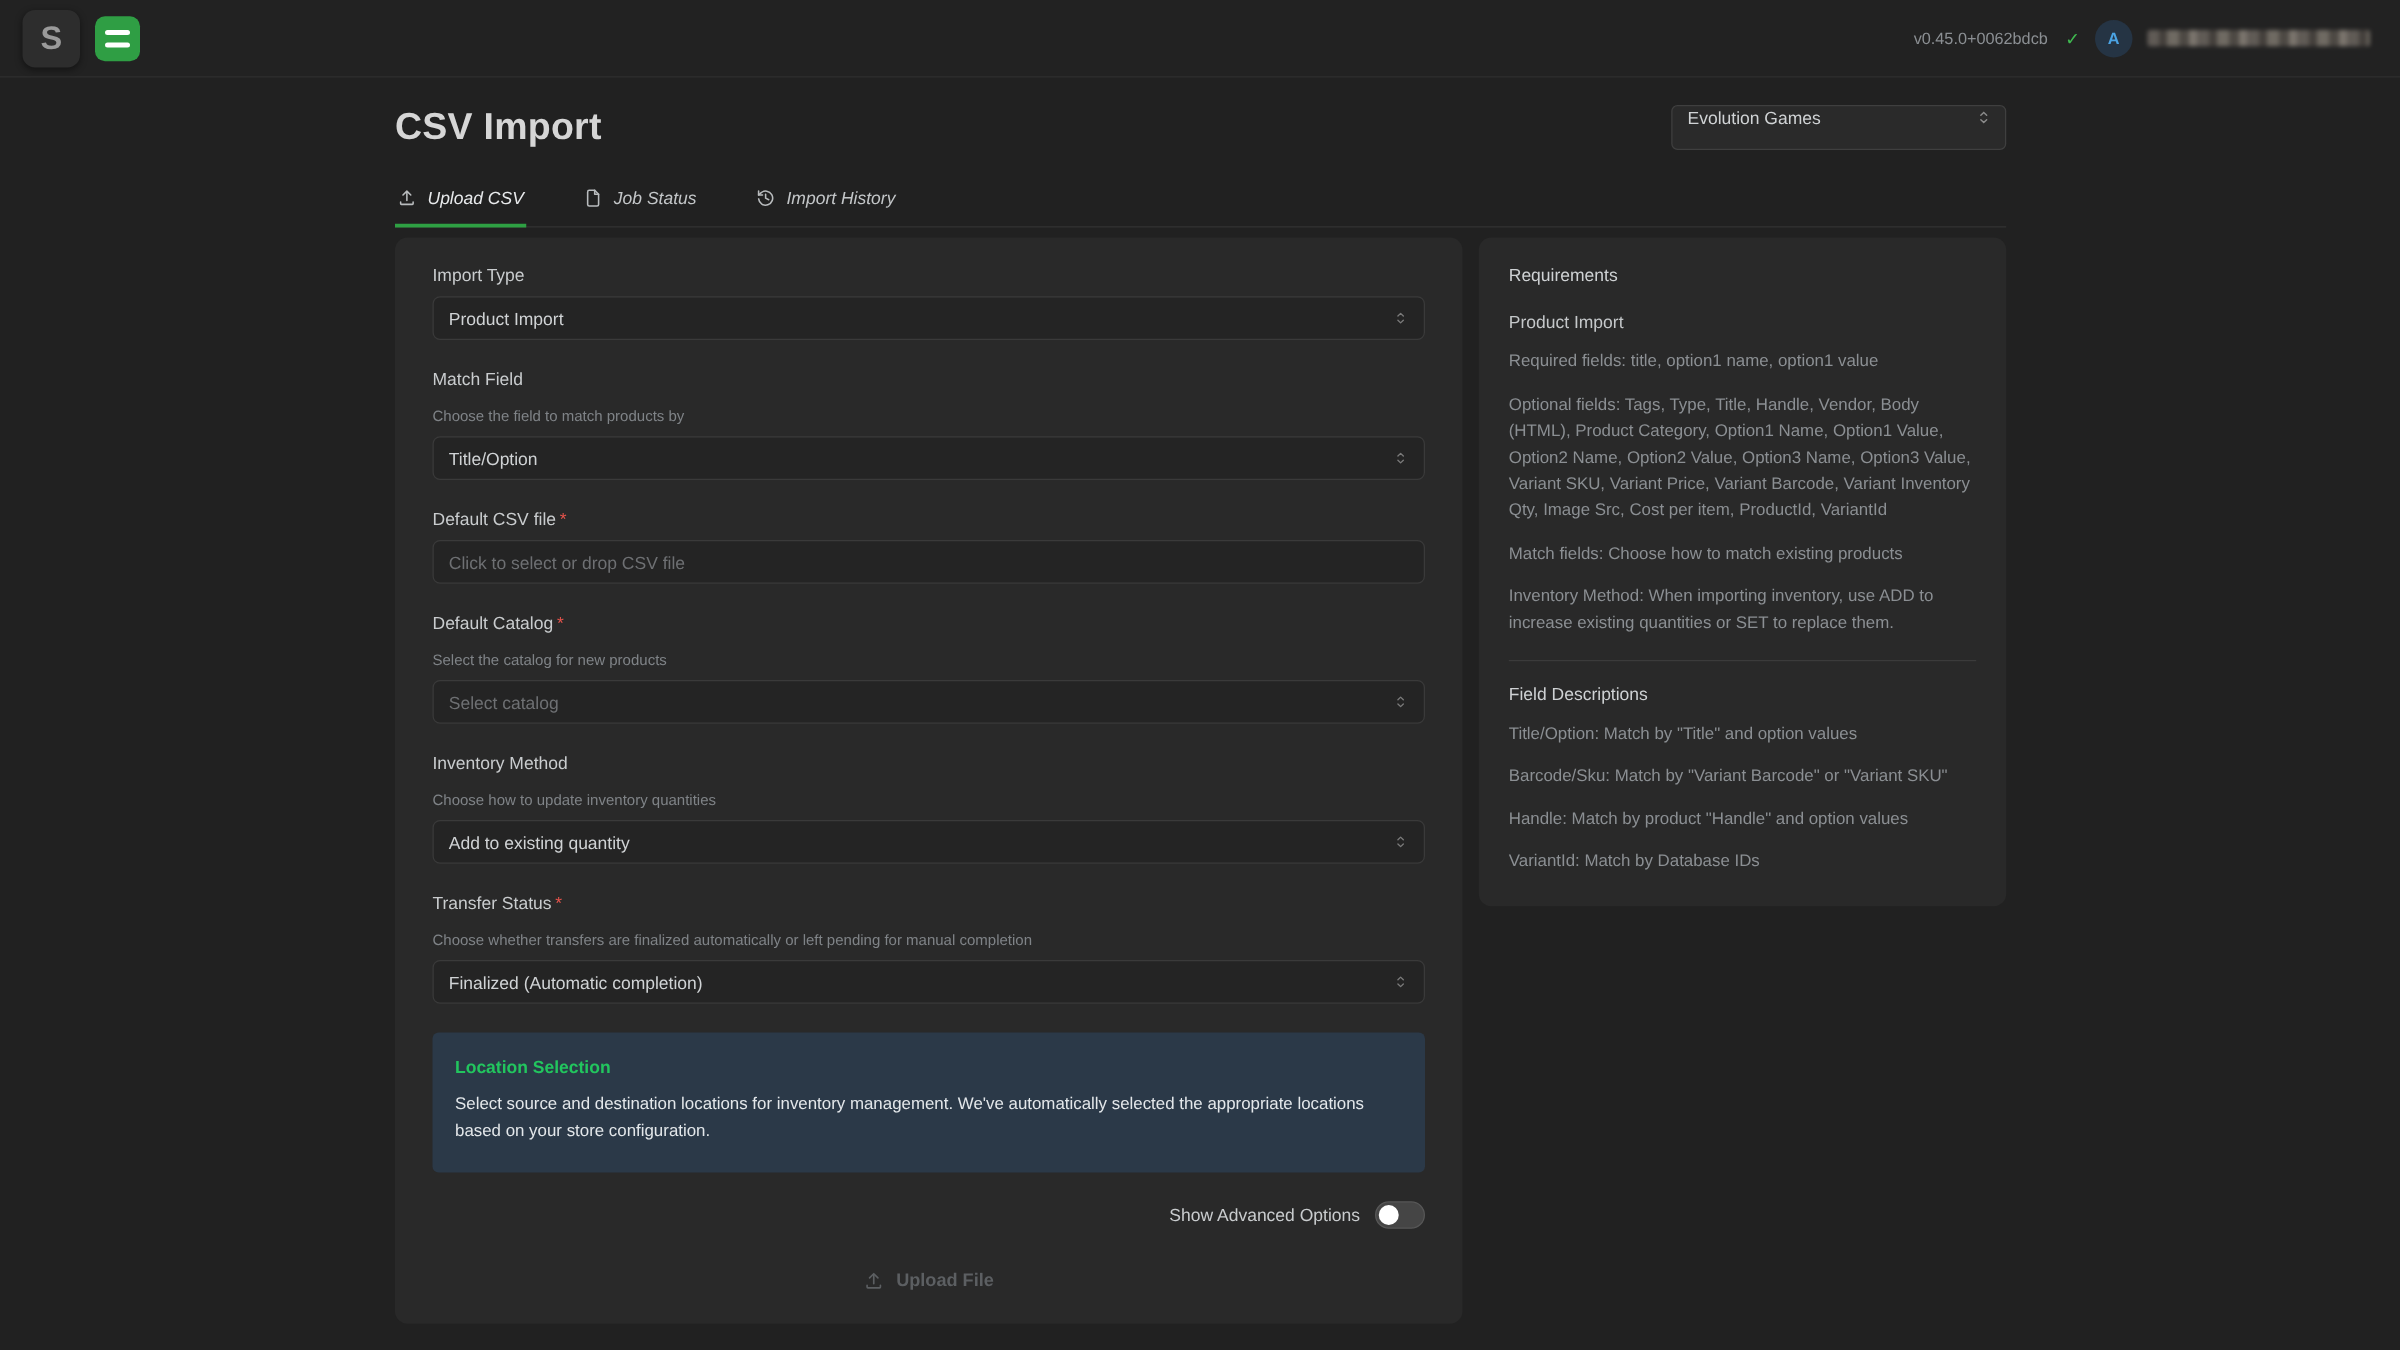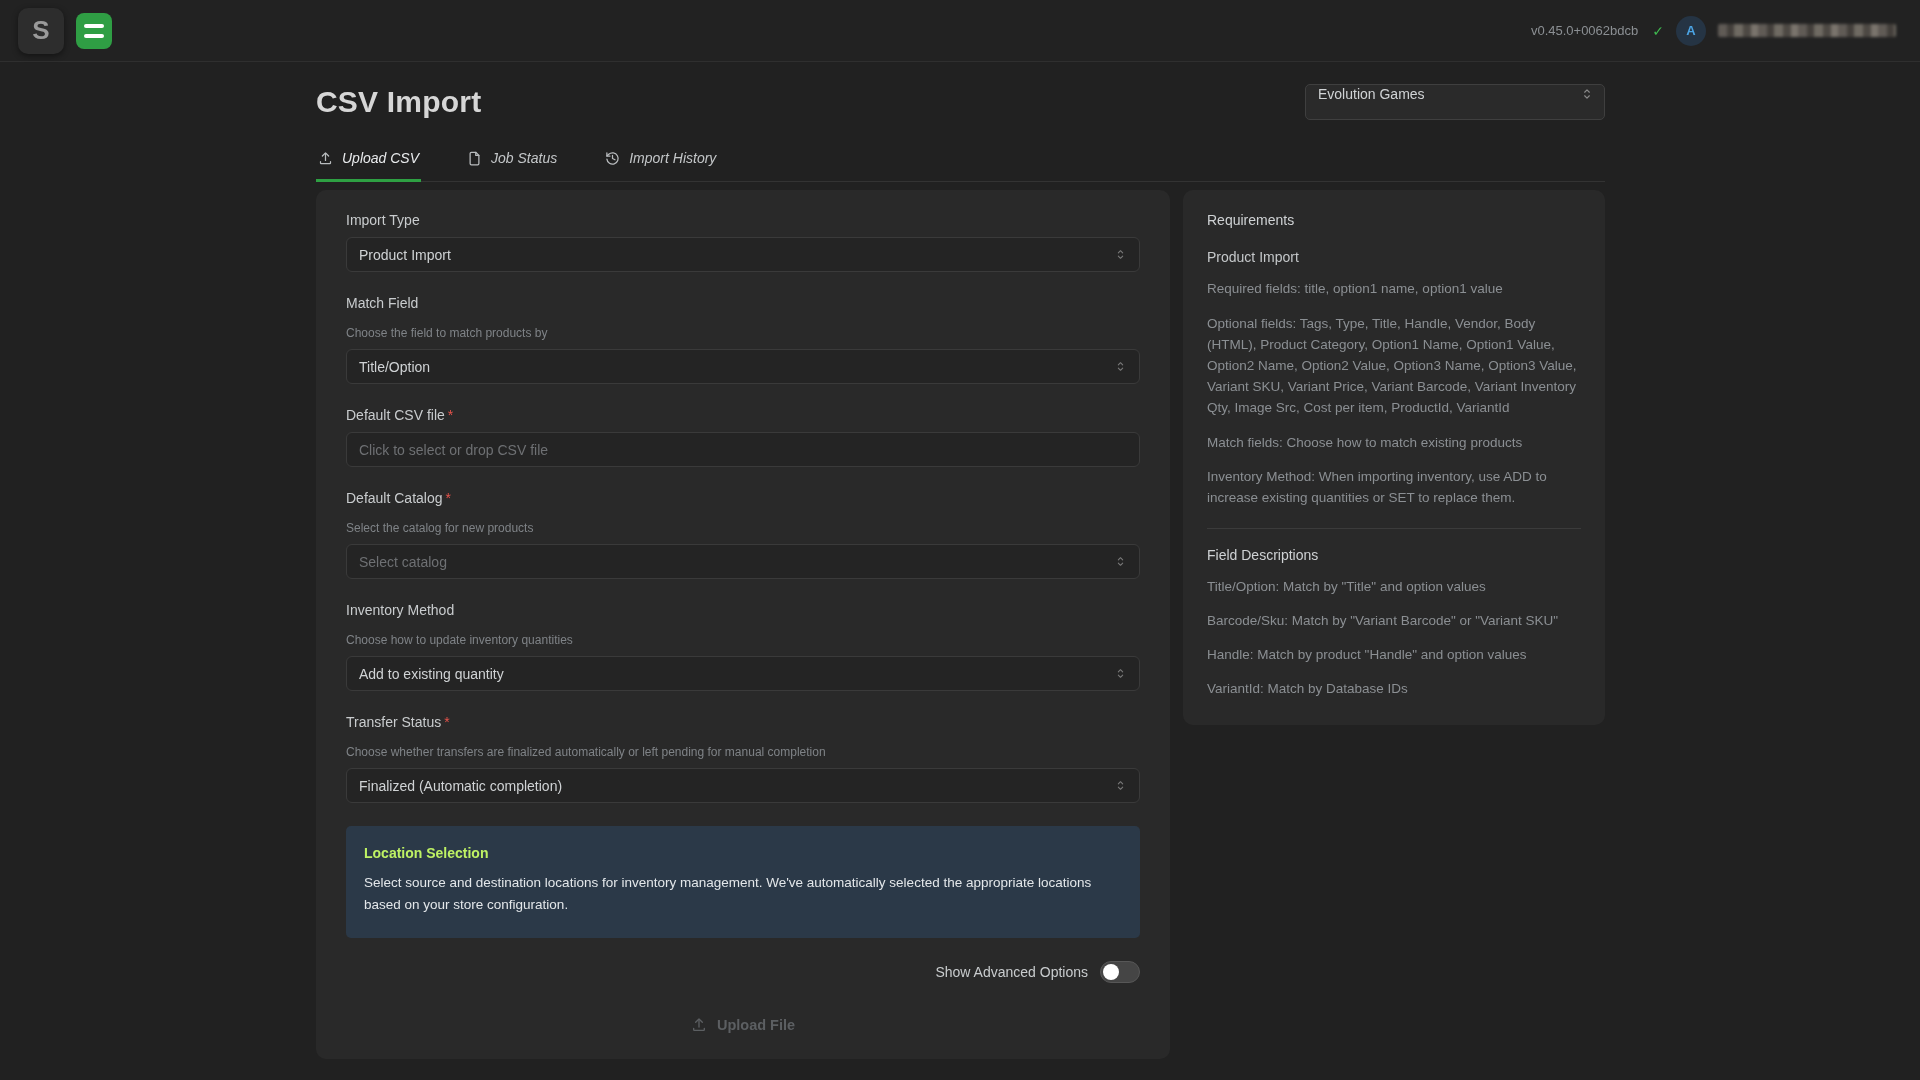--- a/index.html
+++ b/index.html
@@ -38,21 +38,21 @@
   .email-redacted {
     width:178px; height:13px; border-radius:2px; opacity:.85;
     background:repeating-linear-gradient(90deg,#6b655f 0 9px,#4a4540 9px 16px,#7d776e 16px 25px,#55504a 25px 33px,#8a837a 33px 40px);
     filter:blur(1.6px);
   }
   
   .main { width:1289px; margin:22px 0 0 316px; }
   .page-header { display:flex; align-items:center; justify-content:space-between; }
   .page-title { font-size:30px; font-weight:700; color:#d6d6d6; letter-spacing:.2px; }
   .store-select {
-    width:300px; height:36px; background:#2a2a2a; border:1px solid #3f3f3f; border-radius:5px;
+    width:268px; height:36px; background:#2a2a2a; border:1px solid #3f3f3f; border-radius:5px;
     display:flex; align-items:center; justify-content:space-between; padding:0 10px 16px 12px;
     font-size:14px; color:#d0d3d5; cursor:pointer;
   }
   
   .tabs { display:flex; gap:44px; margin-top:30px; border-bottom:1px solid #333333;font-style:italic; }
   .tab {
     display:flex; align-items:center; gap:9px; padding:0 2px 13px 2px;
     font-size:14px; color:#c3c6c8; cursor:pointer; border-bottom:3px solid transparent; margin-bottom:-1px;
   }
   .tab.active { color:#e8eaec; border-bottom-color:#2ea043; }
@@ -74,21 +74,21 @@
     background:#242424; border:1px solid #3a3a3a; border-radius:6px;
     display:flex; align-items:center; justify-content:space-between;
     padding:0 12px; font-size:14px; color:#d0d3d5; cursor:pointer;
   }
   .select .placeholder, .file-input .placeholder { color:#6e7073; }
   .chev { flex:0 0 auto; }
   
   .info-box {
     background:#2b3948; border-radius:5px; padding:19px 18px 21px 18px; margin-top:2px;
   }
-  .info-title { color:#bef264; font-size:14px; font-weight:700; }
+  .info-title { color:#22c55e; font-size:14px; font-weight:700; }
   .info-body { color:#e3e7ea; font-size:13.5px; line-height:1.65; margin-top:11px; max-width:810px; }
   
   .toggle-row { display:flex; align-items:center; justify-content:flex-end; gap:12px; margin-top:23px; }
   .toggle-label { font-size:14px; color:#c9ccce; }
   .toggle {
     width:40px; height:22px; border-radius:11px; background:#454545; border:1px solid #575757;
     position:relative; cursor:pointer;
   }
   .toggle .knob {
     position:absolute; left:2px; top:2px; width:16px; height:16px; border-radius:50%; background:#ffffff;

